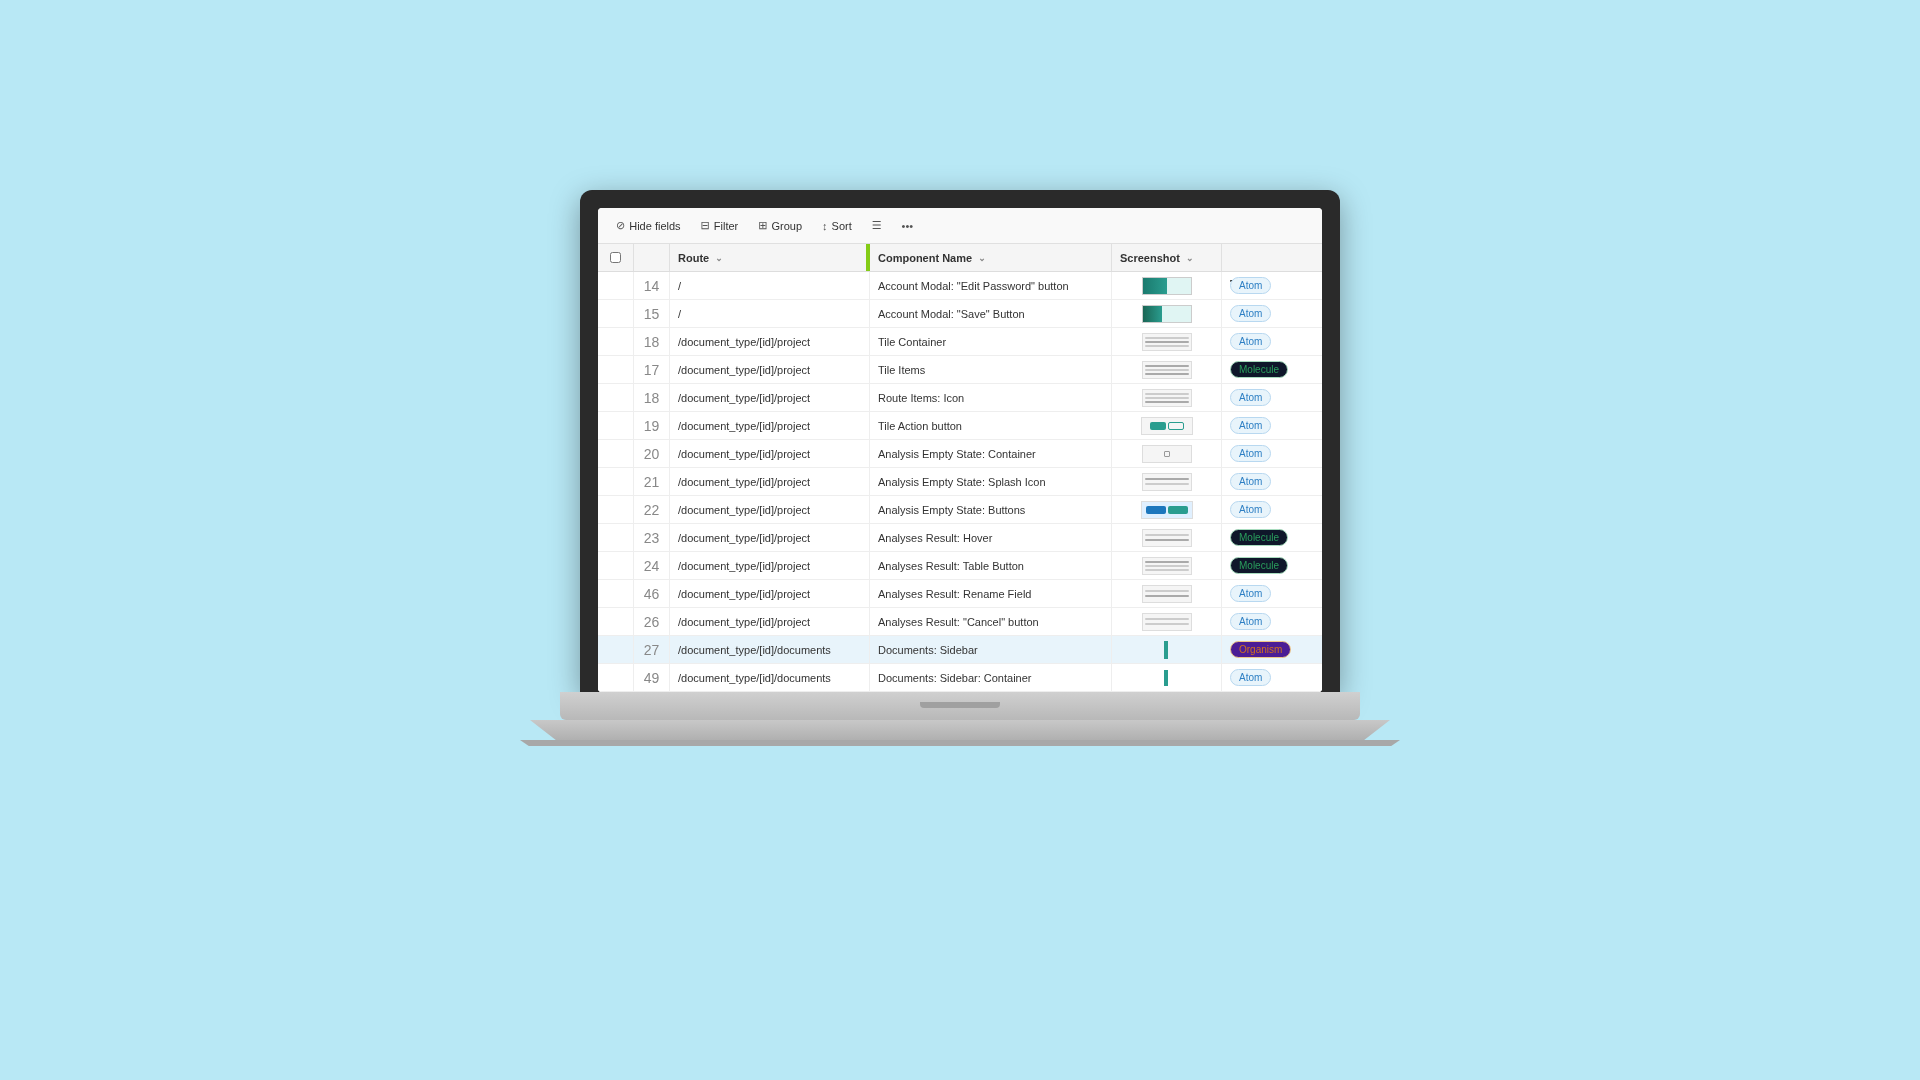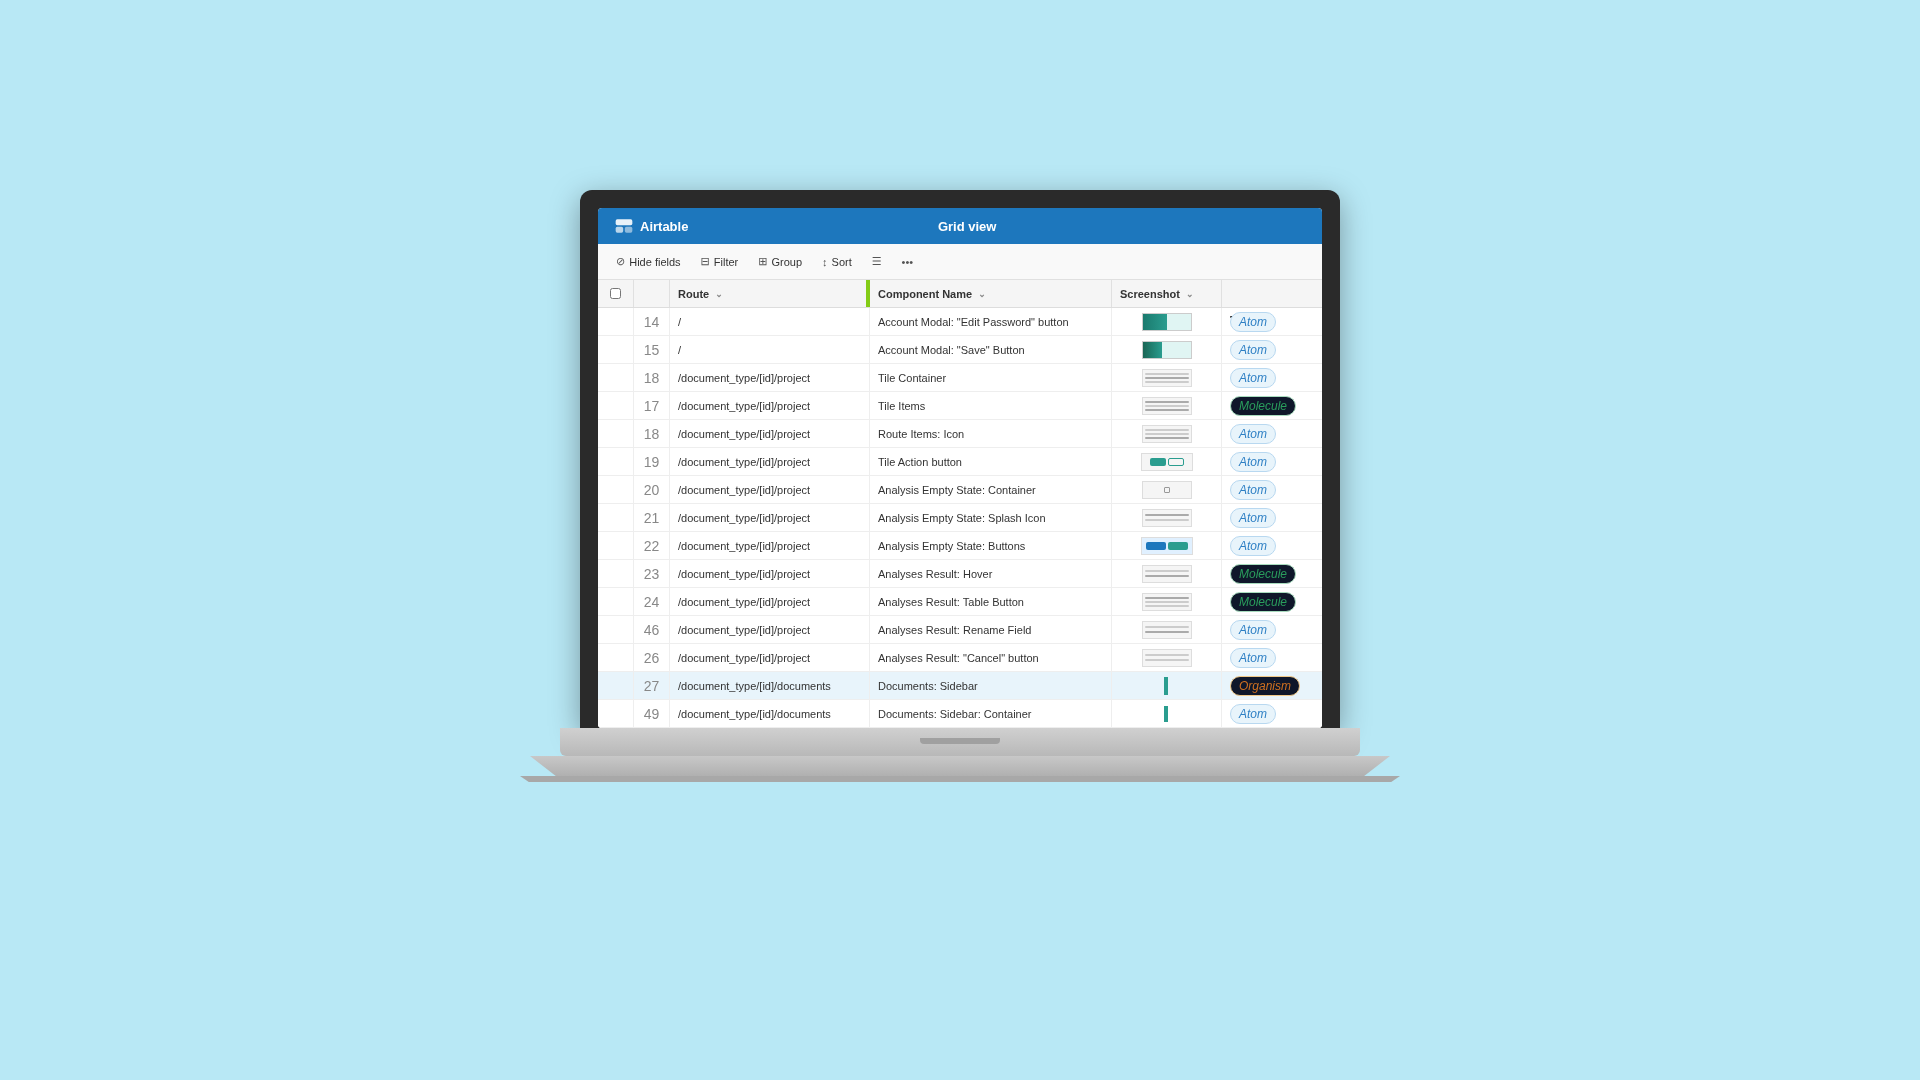--- a/index.html
+++ b/index.html
@@ -251,28 +251,27 @@
       display: flex;
       align-items: center;
       justify-content: center;
     }
 
     .type-badge {
       display: inline-flex;
       align-items: center;
       padding: 2px 8px;
       border-radius: 12px;
-      font-size: 12px;
+      font-size: 10px;
       font-weight: 500;
       cursor: pointer;
-      font-style: italic;
     }
     .badge-atom { background: #e8f4fb; color: #2d7fc4; border: 1px solid #b8d8f0; }
     .badge-molecule { background: #0f172a; color: #2a9d5c; border: 1px solid #a8dcbe; }
-    .badge-organism { background: #0f172a; color: #d07020; border: 1px solid #f0c888; }
+    .badge-organism { background: #4c1d95; color: #d07020; border: 1px solid #f0c888; }
 
     .sort-icon { color: #888; font-size: 9px; margin-left: 2px; }
 
     
     .laptop-body {
       width: 800px;
       height: 28px;
       background: linear-gradient(180deg, #d0d0d0 0%, #b8b8b8 100%);
       border-radius: 0 0 6px 6px;
       display: flex;
@@ -375,32 +374,20 @@
       border-radius: 1px;
     }
   </style>
 </head>
 <body>
 
 <div class="laptop-wrapper">
   <div class="screen-bezel">
     <div class="screen-inner">
 
-      <div class="app-header">
-        <div class="airtable-logo">
-          <svg class="logo-icon" viewBox="0 0 24 24" fill="none">
-            <rect x="2" y="4" width="20" height="7" rx="2" fill="white" opacity="0.9"></rect>
-            <rect x="2" y="13" width="9" height="7" rx="2" fill="white" opacity="0.7"></rect>
-            <rect x="13" y="13" width="9" height="7" rx="2" fill="white" opacity="0.5"></rect>
-          </svg>
-          <span>Airtable</span>
-        </div>
-        <span class="header-title">Grid view</span>
-        <div style="width:60px"></div>
-      </div>
 
       <div class="toolbar">
         <button class="toolbar-btn">
           <span class="toolbar-icon">⊘</span>
           <span>Hide fields</span>
         </button>
         <button class="toolbar-btn">
           <span class="toolbar-icon">⊟</span>
           <span>Filter</span>
         </button>

